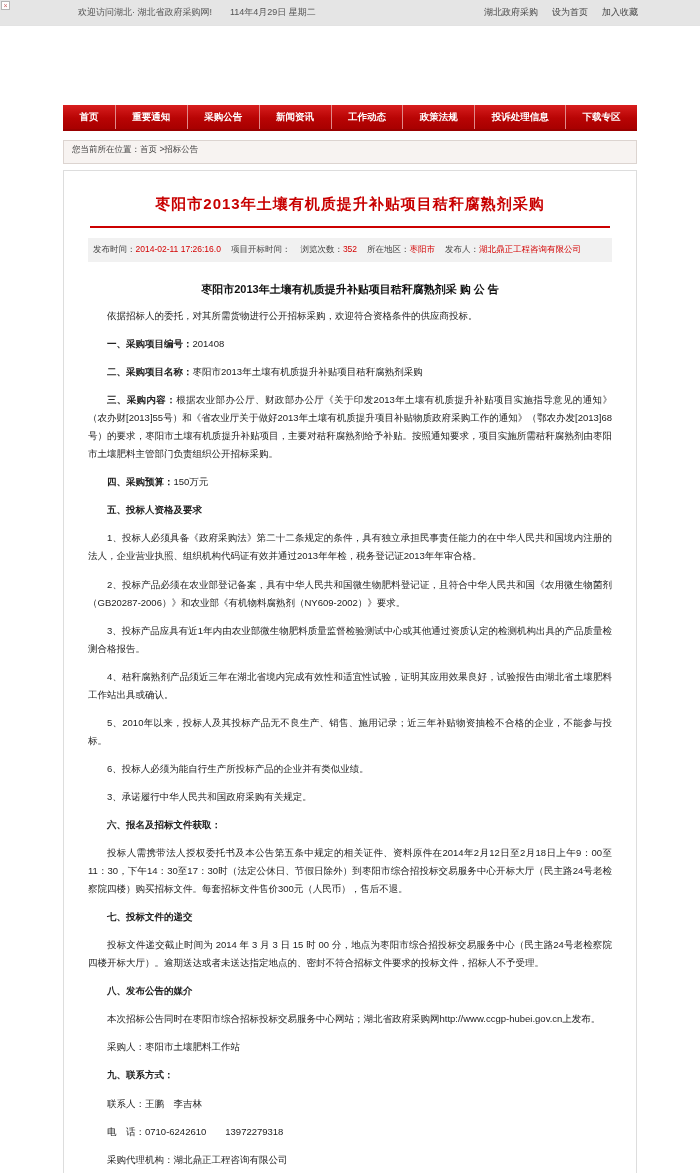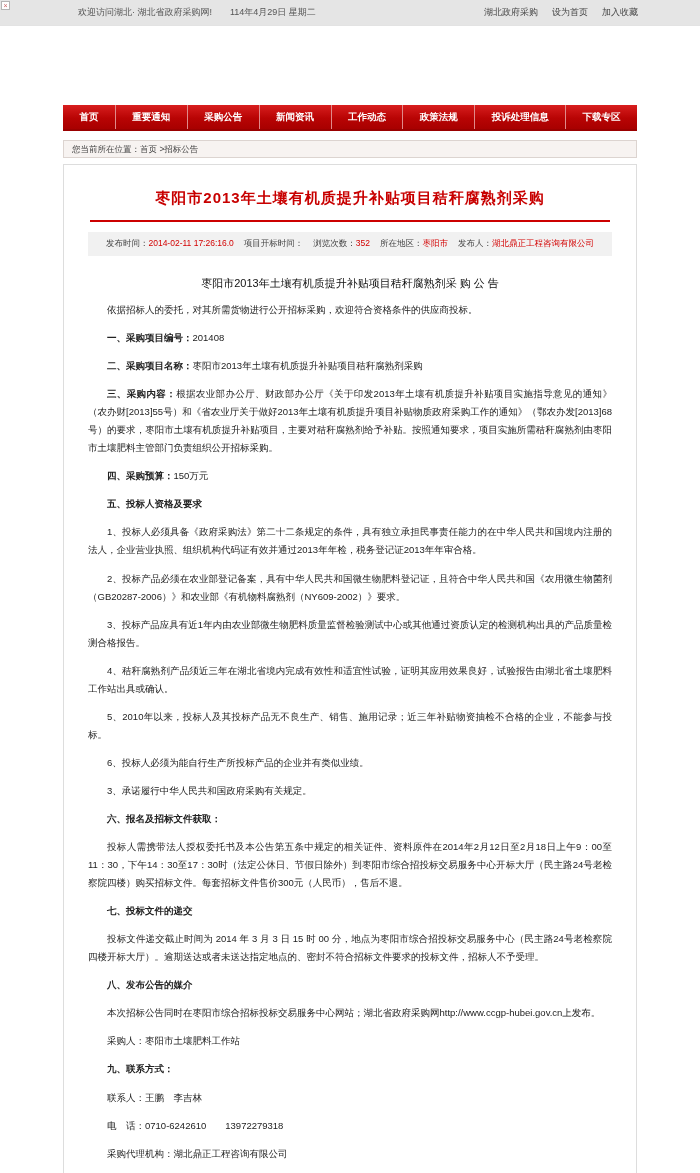--- a/index.html
+++ b/index.html
@@ -34,38 +34,38 @@
     border-bottom:2px solid #9a0000; margin-bottom:9px;
   }
   .navitem {
     flex:1 1 auto; text-align:center; line-height:24px; color:#fff;
     font-size:9.5px; font-weight:bold; text-decoration:none; cursor:pointer;
     white-space:nowrap; padding:0 6px;
   }
   .navitem + .navitem { border-left:1px solid #e08a8a; }
   
   .breadcrumb {
-    border:1px solid #dcd4d0; background:#f7f3f1; height:18px; line-height:16px;
+    border:1px solid #dcd4d0; background:#f7f3f1; height:24px; line-height:16px;
     font-size:8.5px; color:#444; padding-left:8px; margin-bottom:6px;
   }
   .breadcrumb a { color:#444; text-decoration:none; cursor:pointer; }
   
   .contentbox { border:1px solid #ddd; background:#fff; padding:0 24px 16px; }
   .title {
     color:#c80000; font-size:15px; font-weight:bold; text-align:center;
     margin:24px 0 12px; letter-spacing:1px;
   }
   .redline { border-top:2px solid #cc0000; margin:0 2px 10px; }
   .metabar {
-    background:#f1f1f1; text-align:center; font-size:8.5px; color:#444;
+    background:#f1f1f1; font-size:8.5px; color:#444;
     padding:6px 0; margin-bottom:4px;
   }
   .metaitem { margin:0 5px; white-space:nowrap; }
   .mvalue { color:#d30000; }
-  .heading { text-align:center; font-size:11px; font-weight:normal; color:#111; margin:20px 0 10px; }
+  .heading { text-align:center; font-size:11px; font-weight:bold; color:#111; margin:20px 0 10px; }
   .para { font-size:9.5px; line-height:1.9; margin:10px 0; text-indent:2em; color:#222; text-align:justify; }
   .plabel { font-weight:bold; }
 </style>
 </head>
 <body>
 
 <div class="topbar">
   <span class="broken-img"></span>
   <div class="topbar-left">
     <span>欢迎访问湖北· 湖北省政府采购网!</span>

